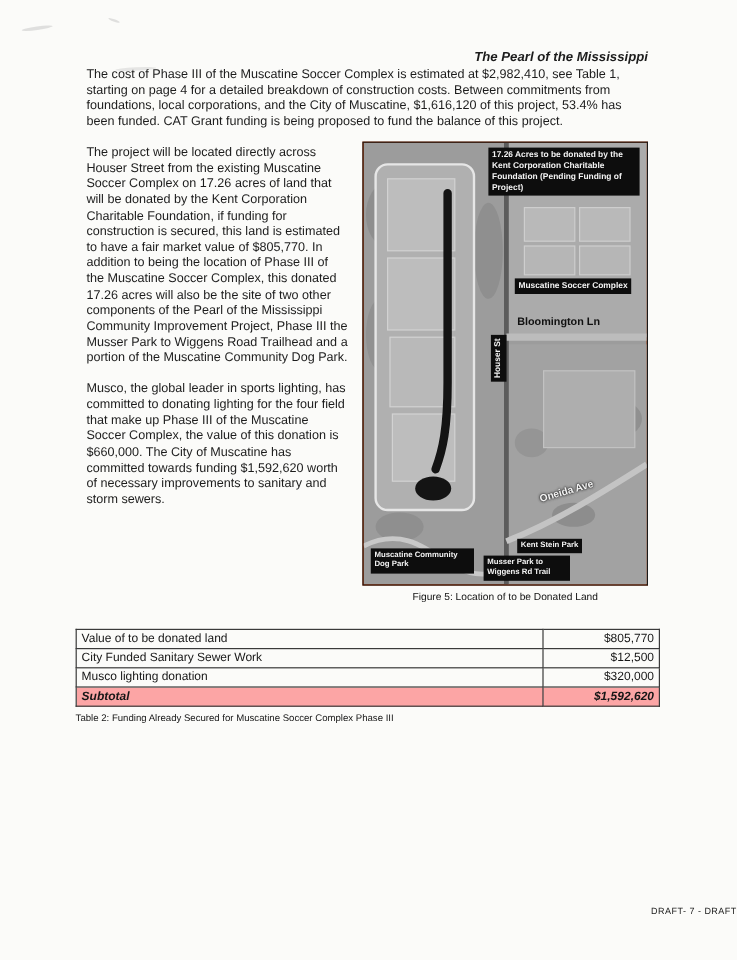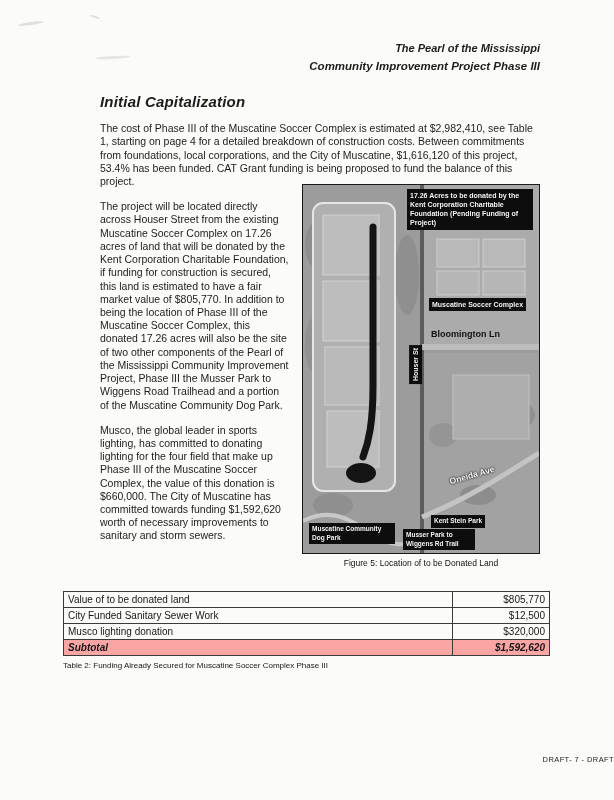--- a/index.html
+++ b/index.html
@@ -8,21 +8,21 @@
     background:#fbfbf9;color:#1c1c1c;
     font-family:"Liberation Sans", sans-serif;
   }
   .page{position:absolute;inset:0;}
   
   .scan-mark{position:absolute;background:#bdbdbd;opacity:.45;border-radius:50%;}
   .scan-mark.m1{left:18px;top:22px;width:26px;height:3px;transform:rotate(-8deg);}
   .scan-mark.m2{left:90px;top:16px;width:10px;height:2px;transform:rotate(20deg);}
   .scan-mark.m3{left:96px;top:56px;width:34px;height:3px;opacity:.35;transform:rotate(-3deg);}
 
-  .content{padding:42px 74px 0 100px;}
+  .content{padding:42px 74px 0 72px;}
 
   .doc-header{text-align:right;line-height:1.25;}
   .doc-header .h-line1{font-size:11px;font-weight:bold;font-style:italic;}
   .doc-header .h-line2{font-size:11.5px;font-weight:bold;font-style:italic;margin-top:3px;}
   .doc-header .h-line3{font-size:7.5px;font-weight:bold;font-style:italic;margin-top:3px;}
 
   h1.section-heading{
     font-size:15px;font-weight:bold;font-style:italic;
     margin:20px 0 12px 0;letter-spacing:.2px;
   }
@@ -93,24 +93,22 @@
 <div class="page">
 
   <span class="scan-mark m1"></span>
   <span class="scan-mark m2"></span>
   <span class="scan-mark m3"></span>
 
   <div class="content">
 
     <div class="doc-header">
       <div class="h-line1">The Pearl of the Mississippi</div>
-      <div class="h-line2">Community Improvement Project Phase III</div>
     </div>
 
-    <h1 class="section-heading">Initial Capitalization</h1>
 
     <div class="text-flow">
 
       <div class="float-spacer"></div>
 
       <figure class="map-figure">
         <div class="map">
           <svg width="236" height="368" viewBox="0 0 236 368">
 
             <rect x="0" y="0" width="236" height="368" fill="#9c9c9c"></rect>

